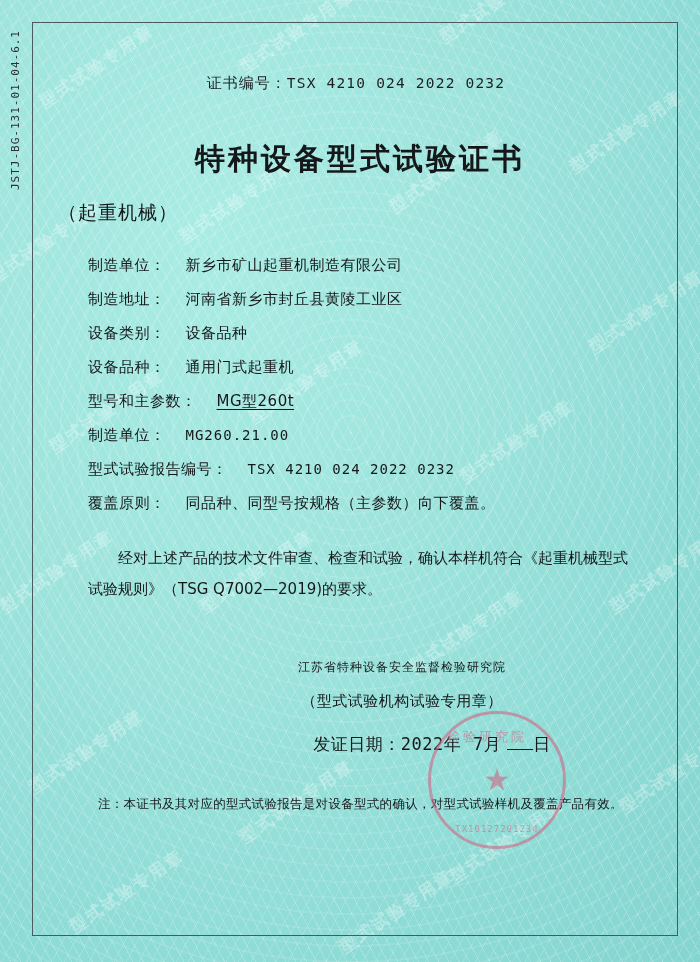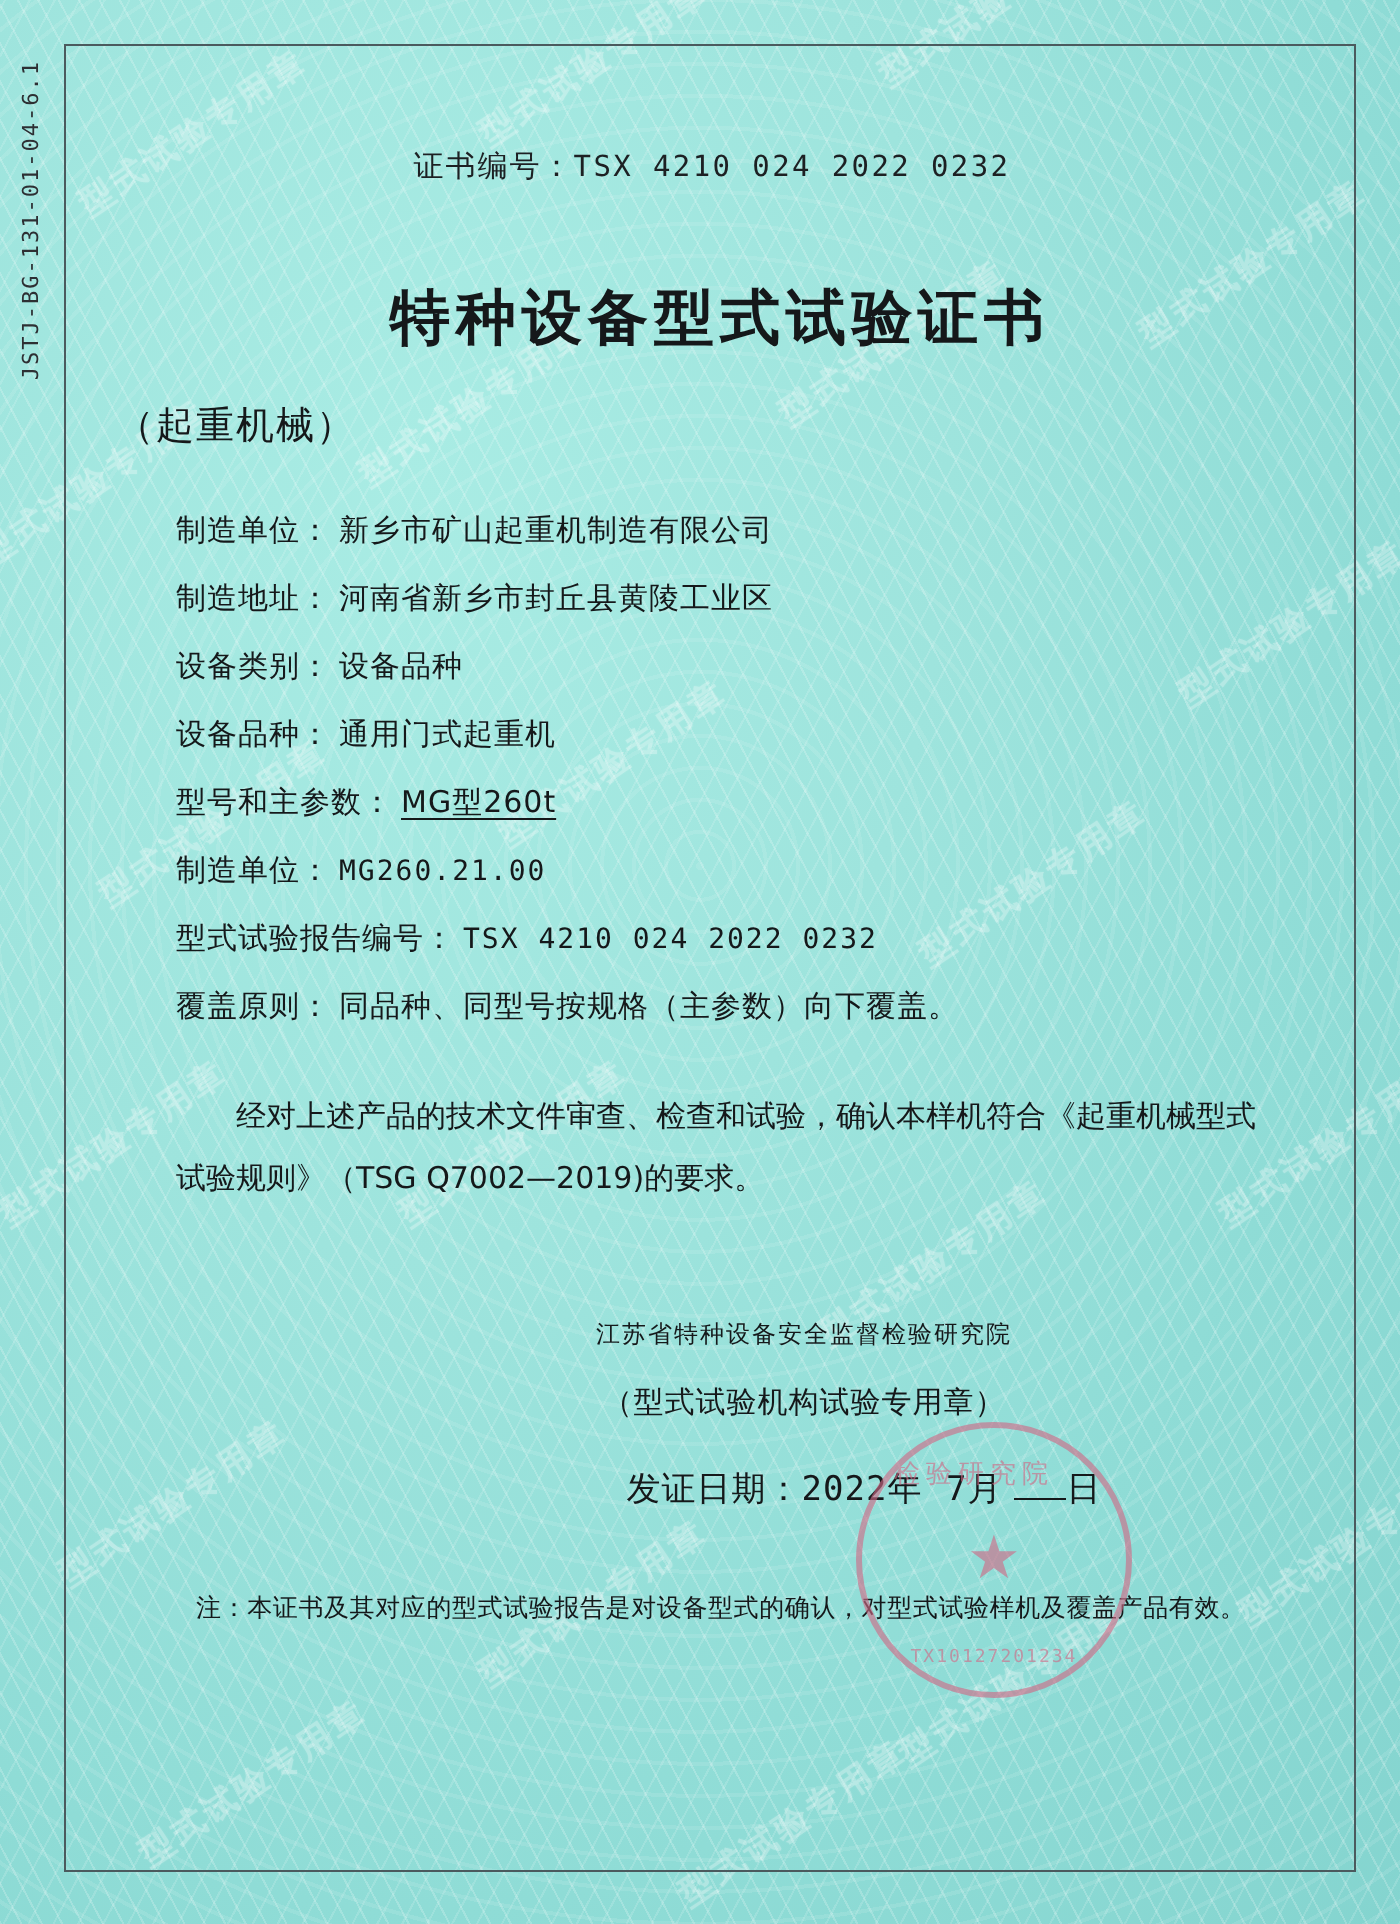--- a/index.html
+++ b/index.html
@@ -118,21 +118,21 @@
     margin-bottom: 15px;
     font-size: 15px;
     color: #15181a;
     font-family: "DejaVu Sans", sans-serif;
   }
   .field-label {
     white-space: nowrap;
     letter-spacing: 0.5px;
   }
   .field-value {
-    margin-left: 4px;
+    margin-left: 20px;
     letter-spacing: 0.5px;
     text-align: right;
   }
   .field-value.mono {
     font-family: "DejaVu Sans Mono", monospace;
     font-size: 14px;
     letter-spacing: 1px;
   }
   .field-value.underline {
     text-decoration: underline;

